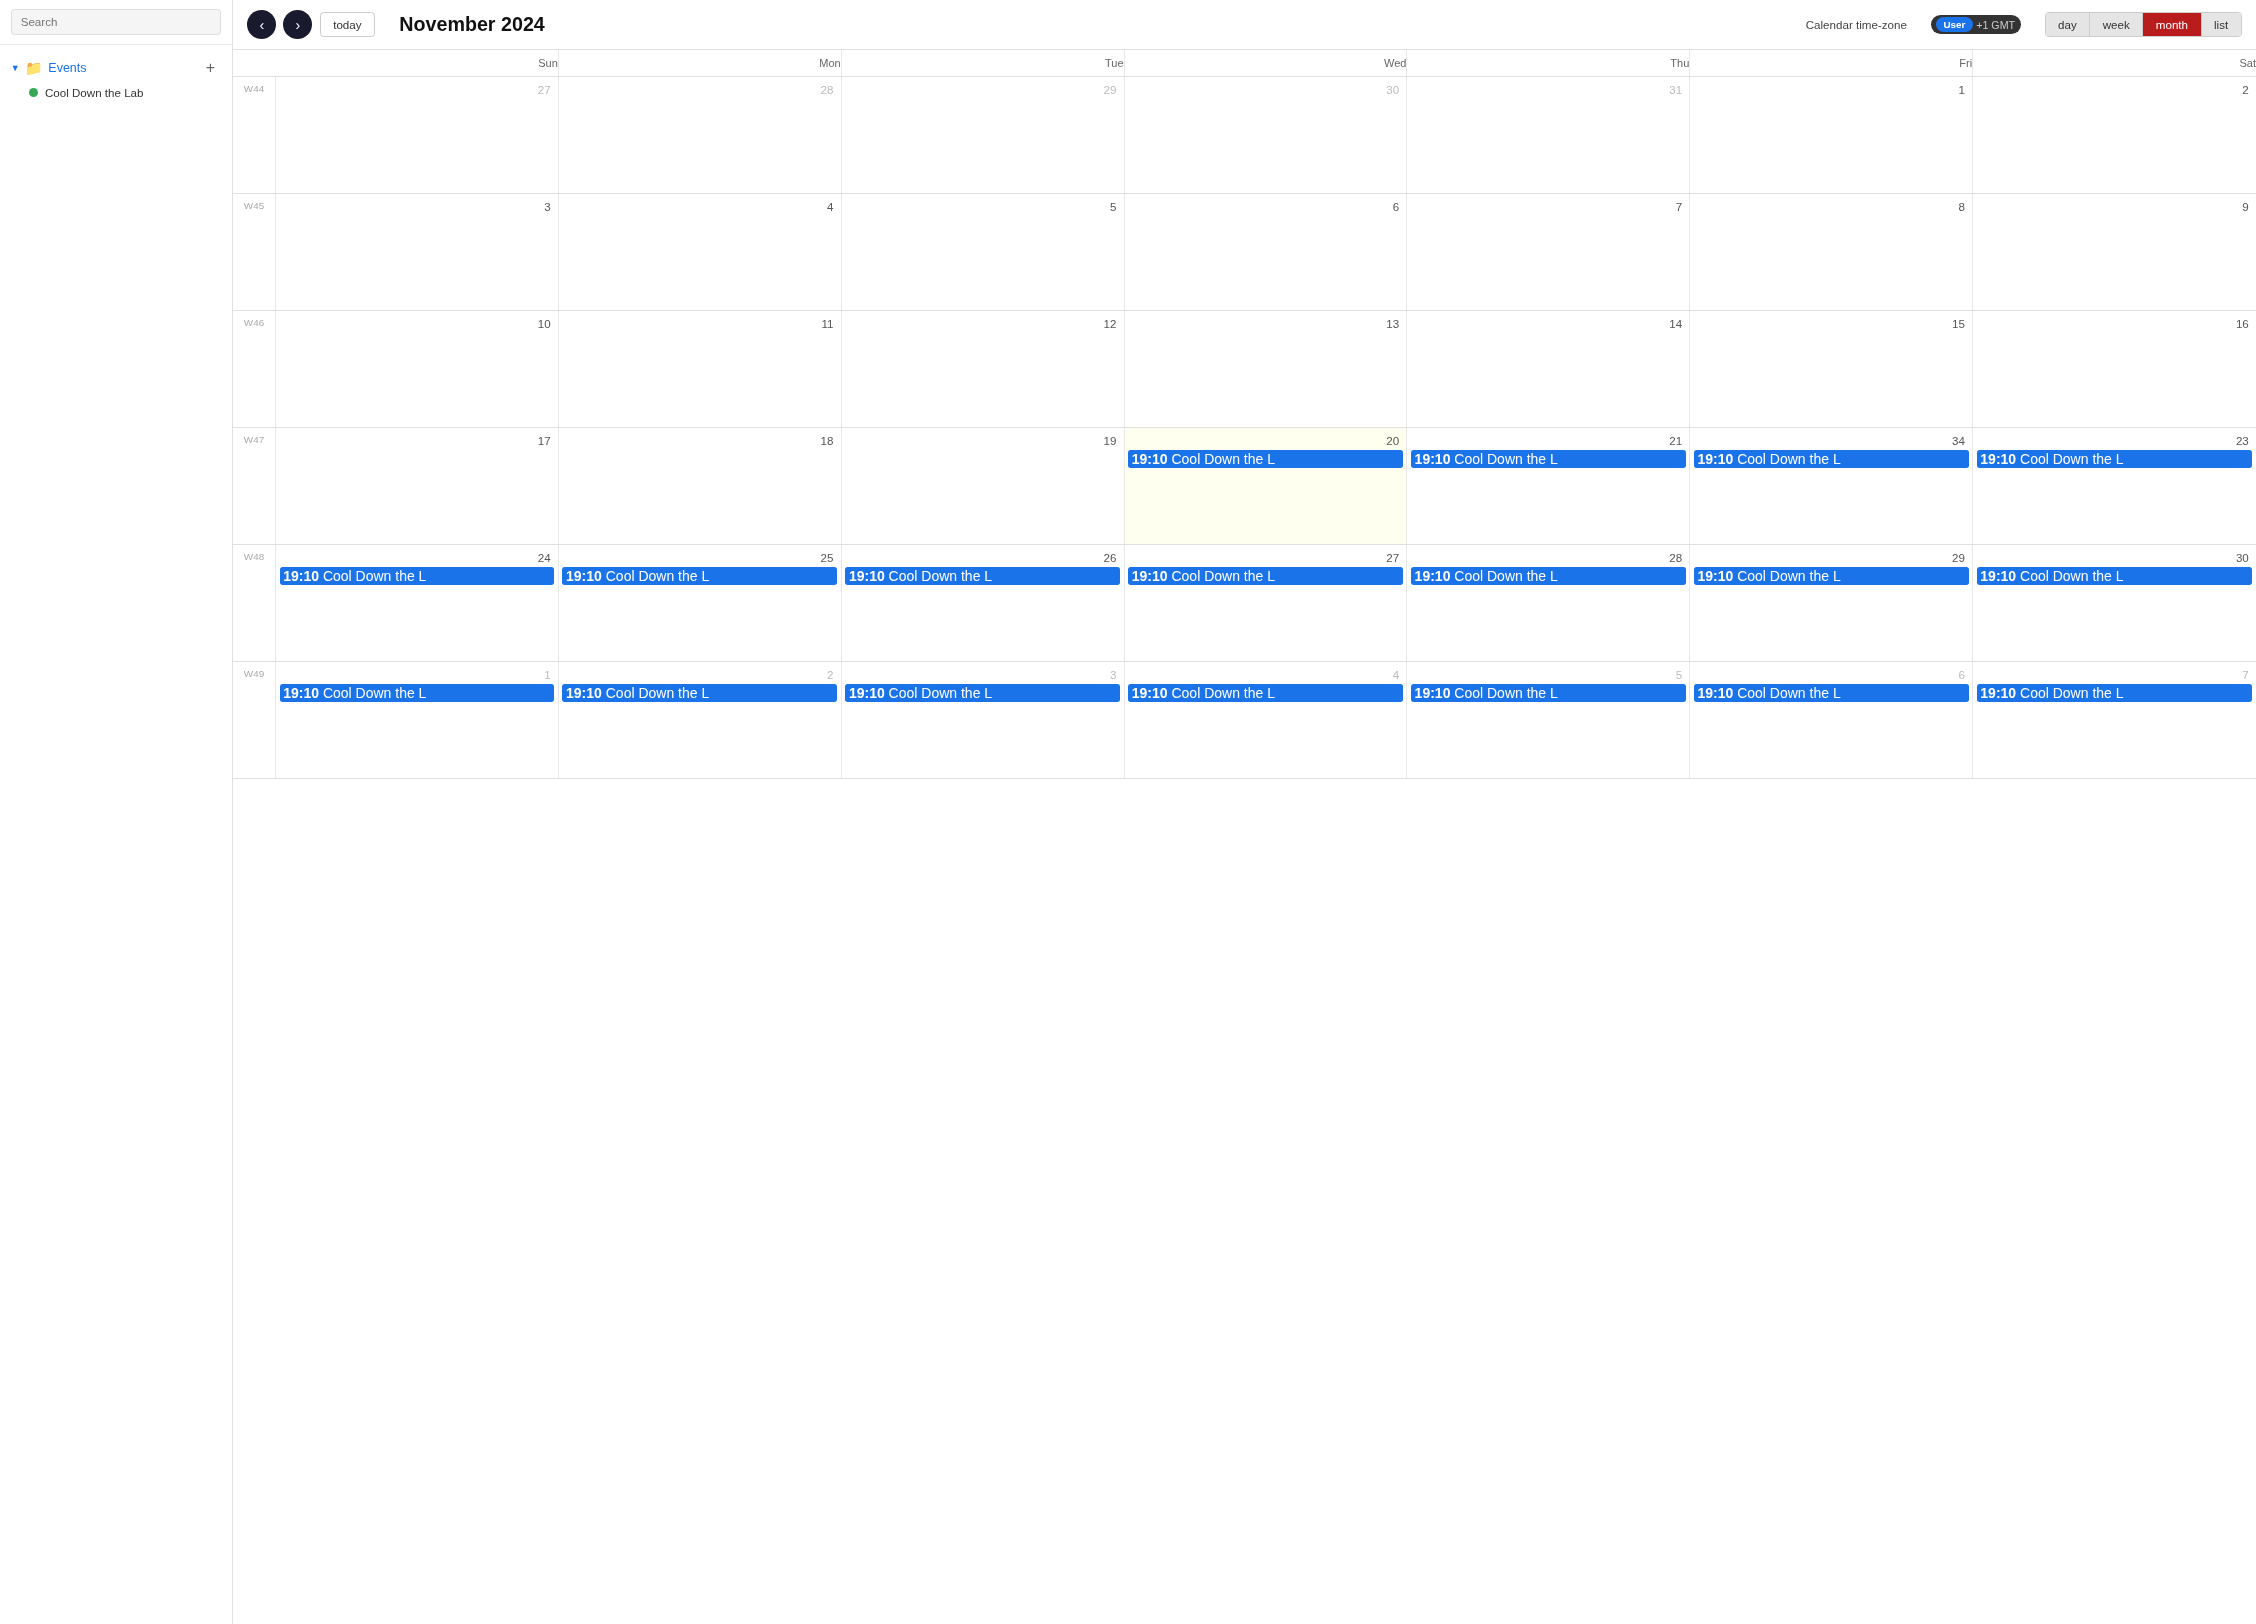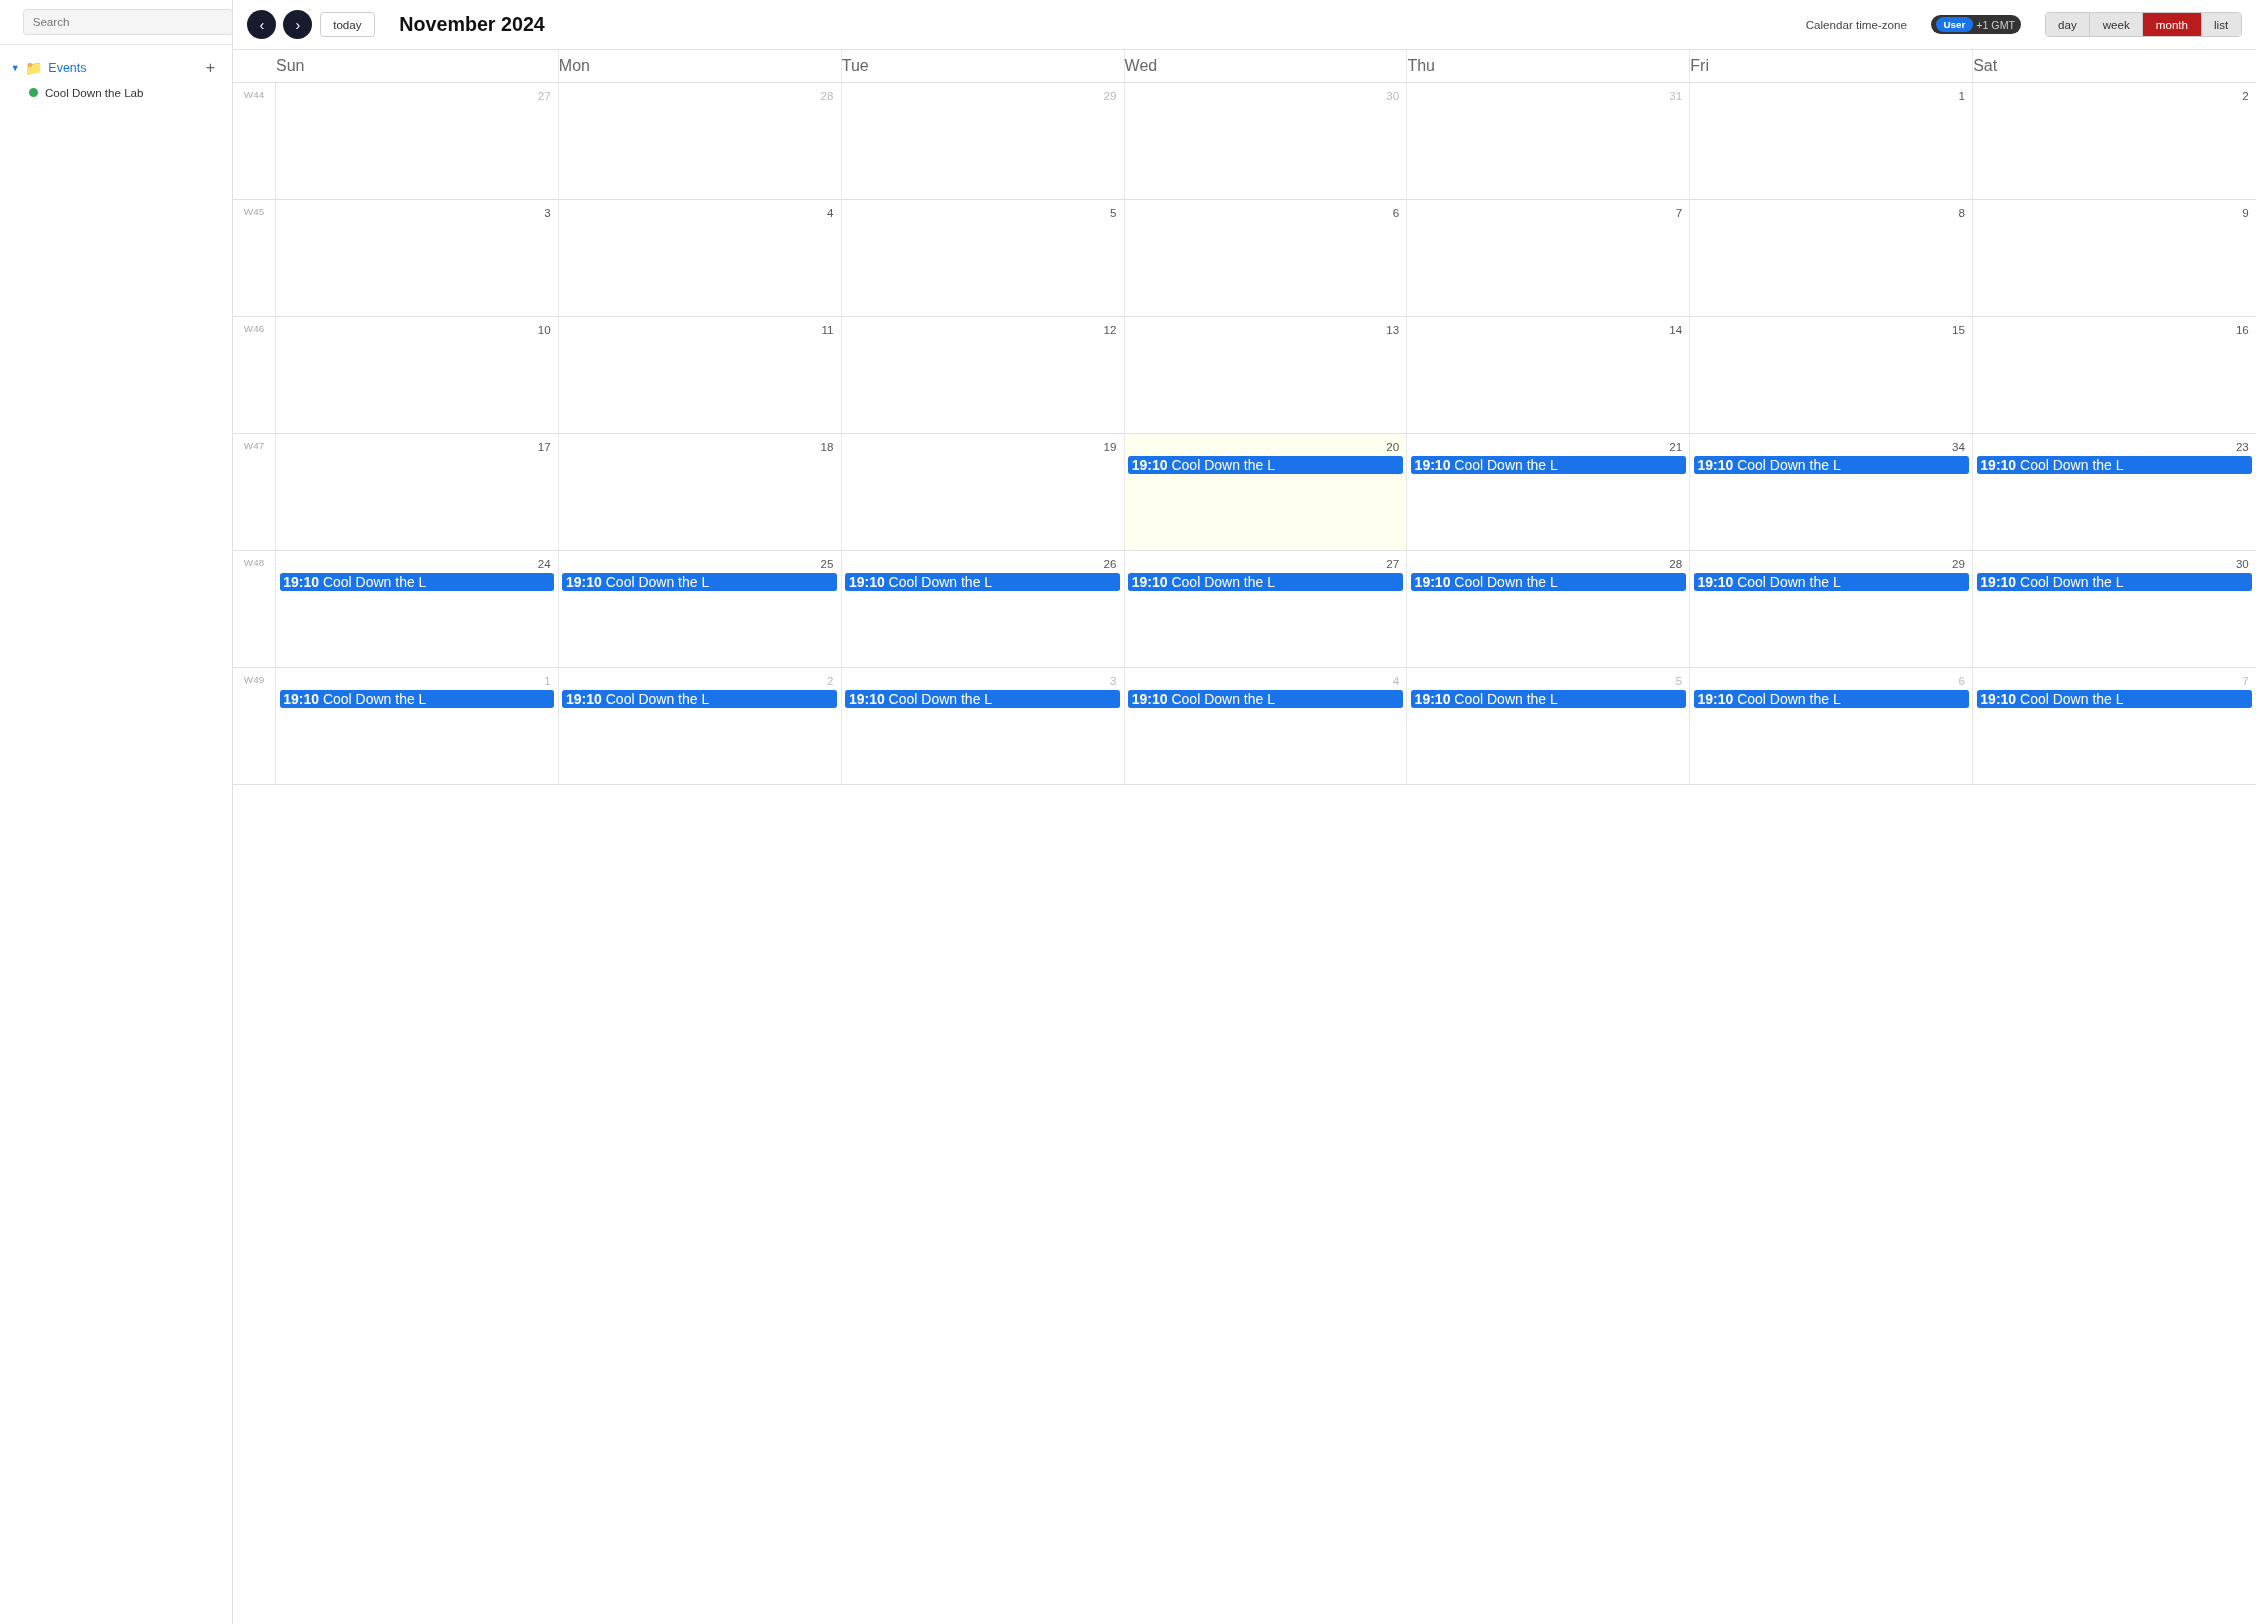--- a/index.html
+++ b/index.html
@@ -20,21 +20,20 @@
     }
     #search-bar input {
       width: 100%;
       padding: 5.4px 9px;
       border: 0.9px solid #ddd;
       border-radius: 3.6px;
       font-size: 11.6px;
       background: #f5f5f5;
       outline: none;
       color: #555;
-      margin-left: 12px;
     }
     #sidebar-content { padding: 9px 7.2px; }
     .sidebar-section-header {
       display: flex;
       align-items: center;
       justify-content: space-between;
       padding: 3.6px 3.6px;
       cursor: pointer;
     }
     .sidebar-section-left {
@@ -163,25 +162,25 @@
     .cal-header {
       display: grid;
       grid-template-columns: 43px repeat(7, 1fr);
       border-bottom: 0.9px solid #e0e0e0;
       position: sticky;
       top: 0;
       background: #fff;
       z-index: 10;
     }
     .cal-header-cell {
-      text-align: left;
+      text-align: right;
       padding: 7.2px 0;
       font-weight: 500;
       color: #666;
-      font-size: 16px;
+      font-size: 11px;
       border-right: 0.9px solid #e8e8e8;
     }
     .cal-header-cell:last-child { border-right: none; }
     .cal-header-week { padding: 7.2px 0; }
 
     .cal-body { flex: 1; }
     .cal-week {
       display: grid;
       grid-template-columns: 43px repeat(7, 1fr);
       border-bottom: 0.9px solid #e0e0e0;

